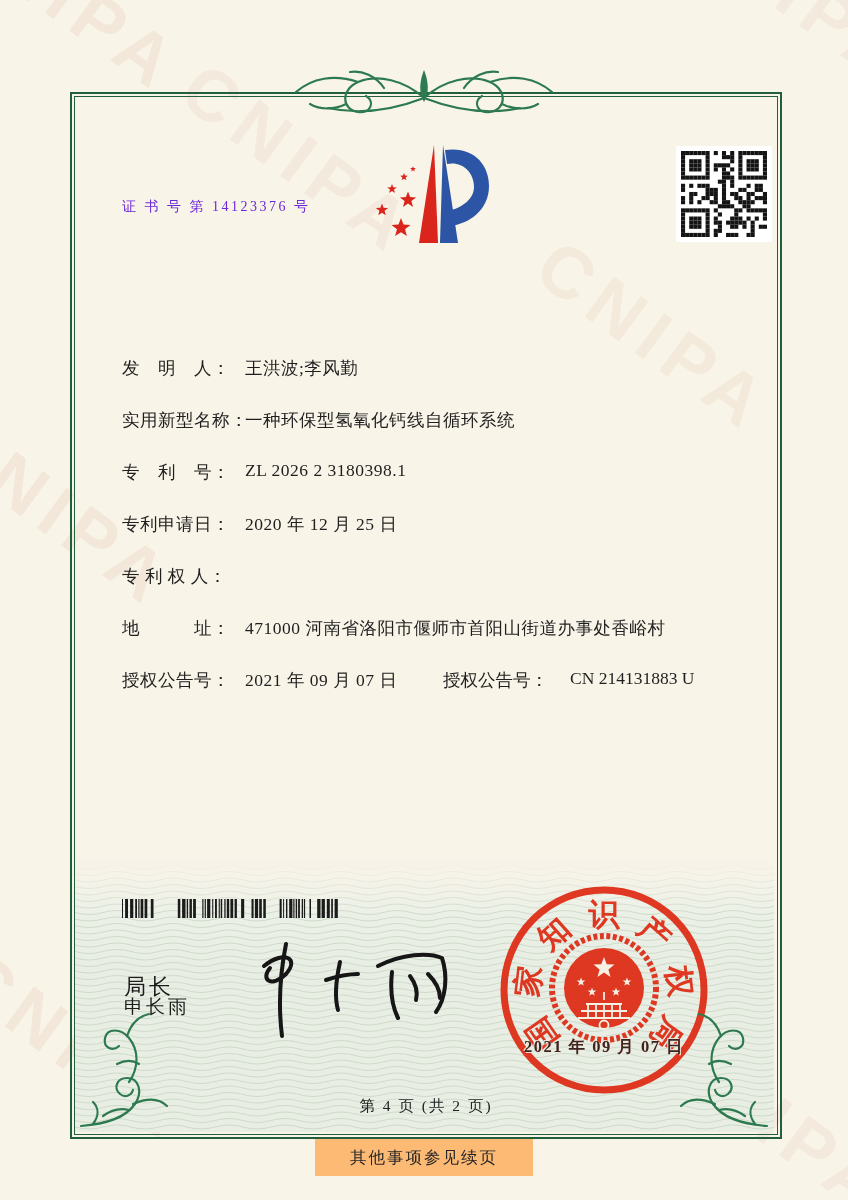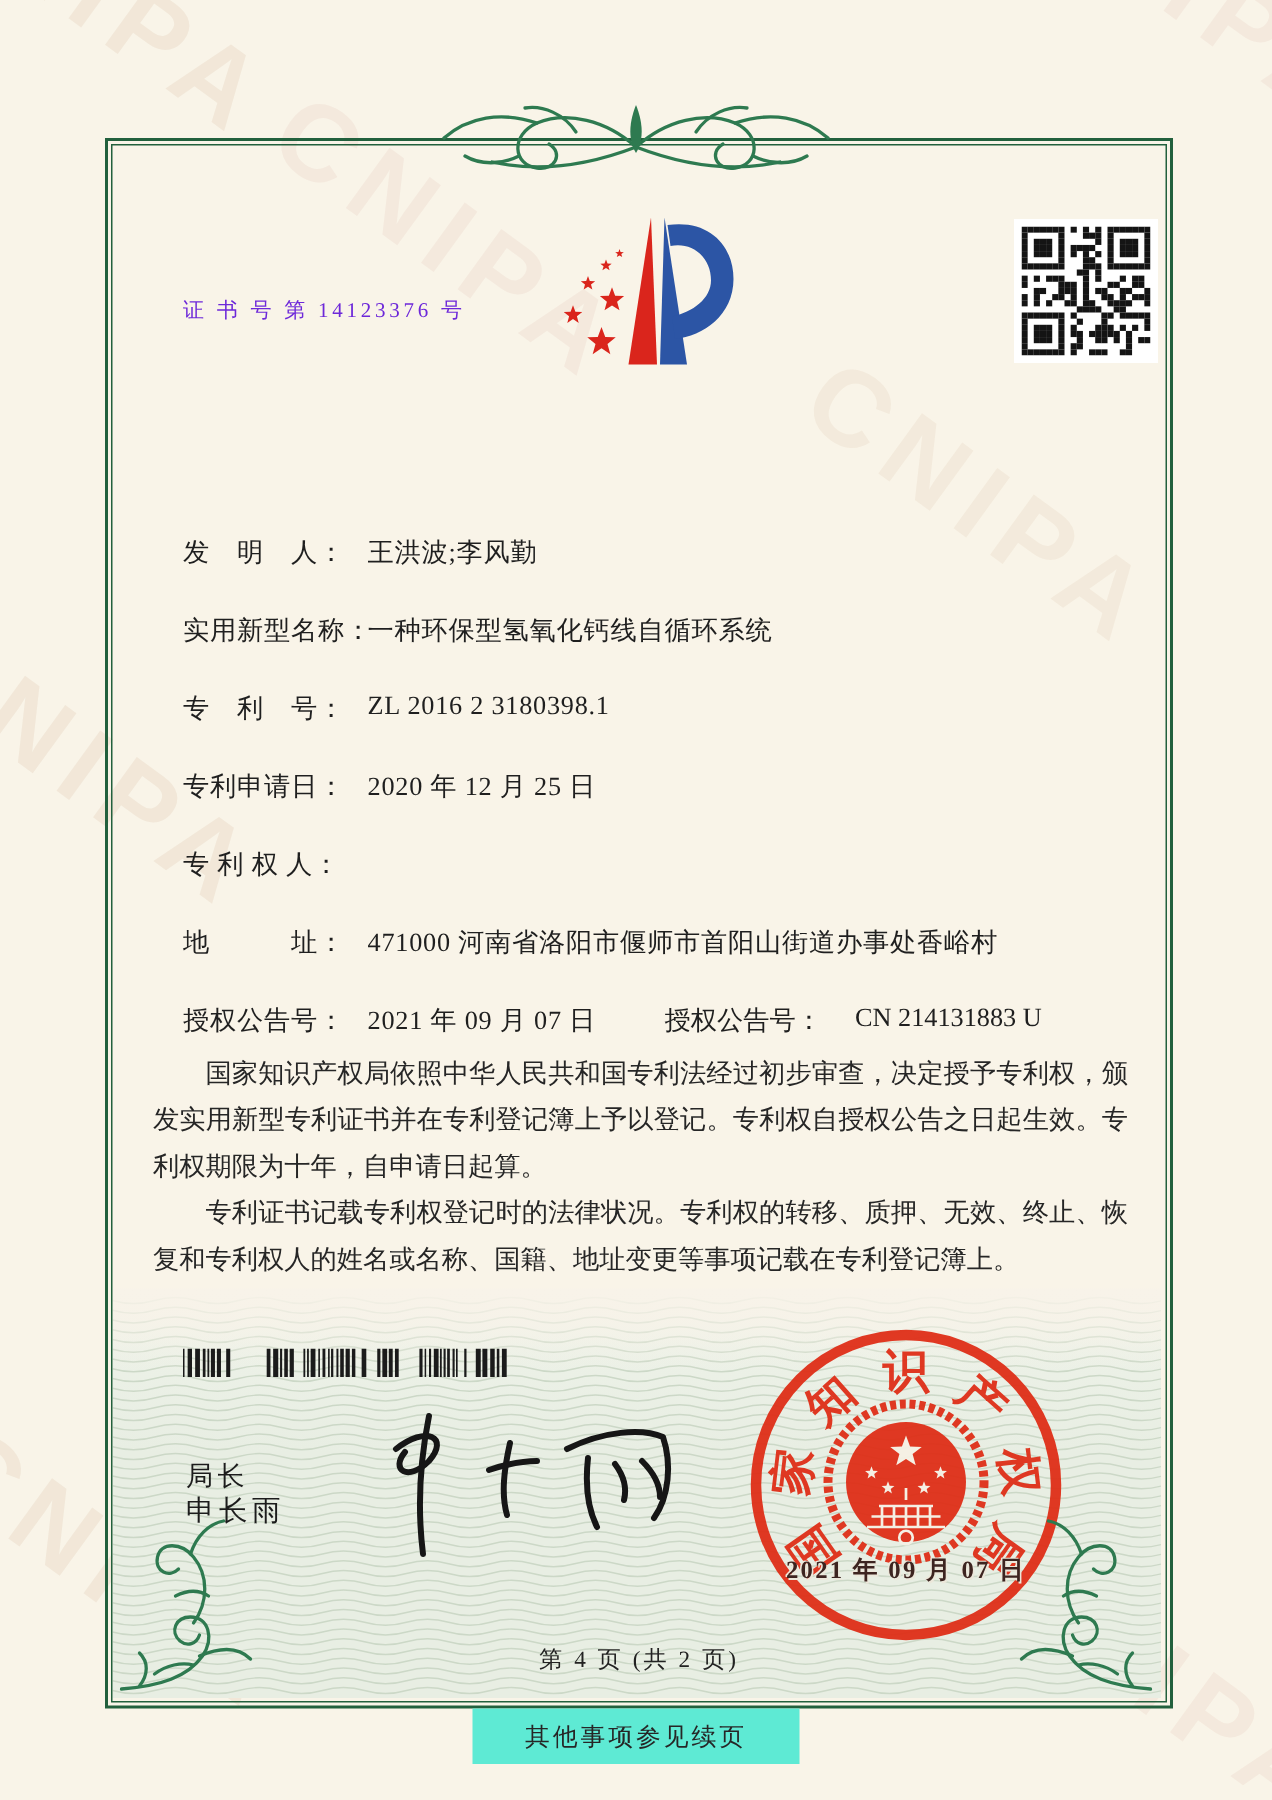--- a/index.html
+++ b/index.html
@@ -41,21 +41,21 @@
   
   .greensec{position:absolute;left:3px;top:765px;width:699px;height:273px;
             background:linear-gradient(180deg,#f8f3e9 0%,#ecf1e7 15%,#e8eee3 40%,#e8eee3 100%);overflow:hidden;}
   .greensec svg{position:absolute;left:0;top:0;}
   #waves path{fill:none;stroke:#ccd8c7;stroke-width:.9;}
   .greensec .fadetop{position:absolute;left:0;top:0;width:100%;height:55px;
             background:linear-gradient(180deg,#f8f3e9 0%,rgba(248,243,233,0) 100%);}
   
   .barcode{position:absolute;left:50px;top:805px;width:222px;height:19px;}
   #barcode-bars rect{fill:#1b1b1b;}
-  .officer-title{position:absolute;left:52px;top:878px;font-size:18px;letter-spacing:3px;color:#1c1c1c;}
+  .officer-title{position:absolute;left:52px;top:878px;font-size:22px;letter-spacing:3px;color:#1c1c1c;}
   .officer-name{position:absolute;left:52px;top:900px;font-size:19px;letter-spacing:3px;color:#1c1c1c;}
   .signature{position:absolute;left:172px;top:838px;width:215px;height:108px;}
   .signature path{fill:none;stroke:#161616;stroke-width:4;stroke-linecap:round;stroke-linejoin:round;}
   .seal{position:absolute;left:422px;top:786px;width:220px;height:220px;opacity:.93;}
   .seal .ring{fill:none;stroke:#df2b14;stroke-width:7;}
   #seal-chars text{fill:#df2b14;font-size:31px;font-weight:bold;text-anchor:middle;
                    dominant-baseline:central;font-family:"Liberation Serif","DejaVu Serif",serif;}
   .emblem-disc{fill:#df2b14;}
   .wreath{fill:none;stroke:#df2b14;stroke-width:6;stroke-dasharray:4 2.5;}
   #emblem-stars path{fill:#f6f1e5;}
@@ -66,21 +66,21 @@
   .pagenum{position:absolute;left:0;top:1002px;width:100%;text-align:center;
            font-size:15.5px;letter-spacing:2px;color:#222;z-index:6;}
   
   .top-ornament{position:absolute;left:274px;top:64px;width:300px;height:66px;z-index:7;}
   .flourish{position:absolute;width:100px;height:124px;z-index:7;}
   .fl-bl{left:73px;top:1006px;}
   .fl-br{left:675px;top:1006px;transform:scaleX(-1);}
   .orn path{fill:none;stroke:#2e7a50;stroke-width:2.2;stroke-linecap:round;}
   .orn .fillleaf{fill:#2e7a50;stroke:none;}
   
-  .notebox{position:absolute;left:315px;top:1139px;width:218px;height:37px;background:#5eead4;
+  .notebox{position:absolute;left:315px;top:1139px;width:218px;height:37px;background:#fdba74;
            display:flex;align-items:center;justify-content:center;
            font-size:16.5px;letter-spacing:2px;color:#262626;}
   
   .wedge-red{fill:#da251c;}
   .wedge-blue{fill:#2c55a5;}
   #logo-stars path{fill:#da251c;}
   #qr-modules rect{fill:#141414;}
 </style>
 </head>
 <body>
@@ -359,45 +359,41 @@
     <div class="frow">
       <span class="flabel">发　明　人：</span>
       <span class="fvalue">王洪波;李风勤</span>
     </div>
     <div class="frow">
       <span class="flabel">实用新型名称：</span>
       <span class="fvalue">一种环保型氢氧化钙线自循环系统</span>
     </div>
     <div class="frow">
       <span class="flabel">专　利　号：</span>
-      <span class="fvalue">ZL 2016 2 3180398.1</span>
+      <span class="fvalue">ZL 2026 2 3180398.1</span>
     </div>
     <div class="frow">
       <span class="flabel">专利申请日：</span>
       <span class="fvalue">2020 年 12 月 25 日</span>
     </div>
     <div class="frow">
       <span class="flabel">专 利 权 人：</span>
     </div>
     <div class="frow">
       <span class="flabel">地　　　址：</span>
       <span class="fvalue">471000 河南省洛阳市偃师市首阳山街道办事处香峪村</span>
     </div>
     <div class="frow">
       <span class="flabel">授权公告号：</span>
       <span class="fvalue">2021 年 09 月 07 日</span>
       <span class="fvalue2-label">授权公告号：</span>
       <span class="fvalue2">CN 214131883 U</span>
     </div>
   </div>
 
-  <div class="bodytext">
-    <p>国家知识产权局依照中华人民共和国专利法经过初步审查，决定授予专利权，颁发实用新型专利证书并在专利登记簿上予以登记。专利权自授权公告之日起生效。专利权期限为十年，自申请日起算。</p>
-    <p>专利证书记载专利权登记时的法律状况。专利权的转移、质押、无效、终止、恢复和专利权人的姓名或名称、国籍、地址变更等事项记载在专利登记簿上。</p>
-  </div>
 
   <div class="greensec">
     <svg width="699" height="273" viewBox="0 0 699 273">
         <g id="waves">
           <path d="M0 8.0 q14 4 28 0 t28 0 t28 0 t28 0 t28 0 t28 0 t28 0 t28 0 t28 0 t28 0 t28 0 t28 0 t28 0 t28 0 t28 0 t28 0 t28 0 t28 0 t28 0 t28 0 t28 0 t28 0 t28 0 t28 0 t28 0"></path>
           <path d="M0 14.5 q14 4 28 0 t28 0 t28 0 t28 0 t28 0 t28 0 t28 0 t28 0 t28 0 t28 0 t28 0 t28 0 t28 0 t28 0 t28 0 t28 0 t28 0 t28 0 t28 0 t28 0 t28 0 t28 0 t28 0 t28 0 t28 0"></path>
           <path d="M0 21.0 q14 4 28 0 t28 0 t28 0 t28 0 t28 0 t28 0 t28 0 t28 0 t28 0 t28 0 t28 0 t28 0 t28 0 t28 0 t28 0 t28 0 t28 0 t28 0 t28 0 t28 0 t28 0 t28 0 t28 0 t28 0 t28 0"></path>
           <path d="M0 27.5 q14 4 28 0 t28 0 t28 0 t28 0 t28 0 t28 0 t28 0 t28 0 t28 0 t28 0 t28 0 t28 0 t28 0 t28 0 t28 0 t28 0 t28 0 t28 0 t28 0 t28 0 t28 0 t28 0 t28 0 t28 0 t28 0"></path>
           <path d="M0 34.0 q14 4 28 0 t28 0 t28 0 t28 0 t28 0 t28 0 t28 0 t28 0 t28 0 t28 0 t28 0 t28 0 t28 0 t28 0 t28 0 t28 0 t28 0 t28 0 t28 0 t28 0 t28 0 t28 0 t28 0 t28 0 t28 0"></path>
           <path d="M0 40.5 q14 4 28 0 t28 0 t28 0 t28 0 t28 0 t28 0 t28 0 t28 0 t28 0 t28 0 t28 0 t28 0 t28 0 t28 0 t28 0 t28 0 t28 0 t28 0 t28 0 t28 0 t28 0 t28 0 t28 0 t28 0 t28 0"></path>

